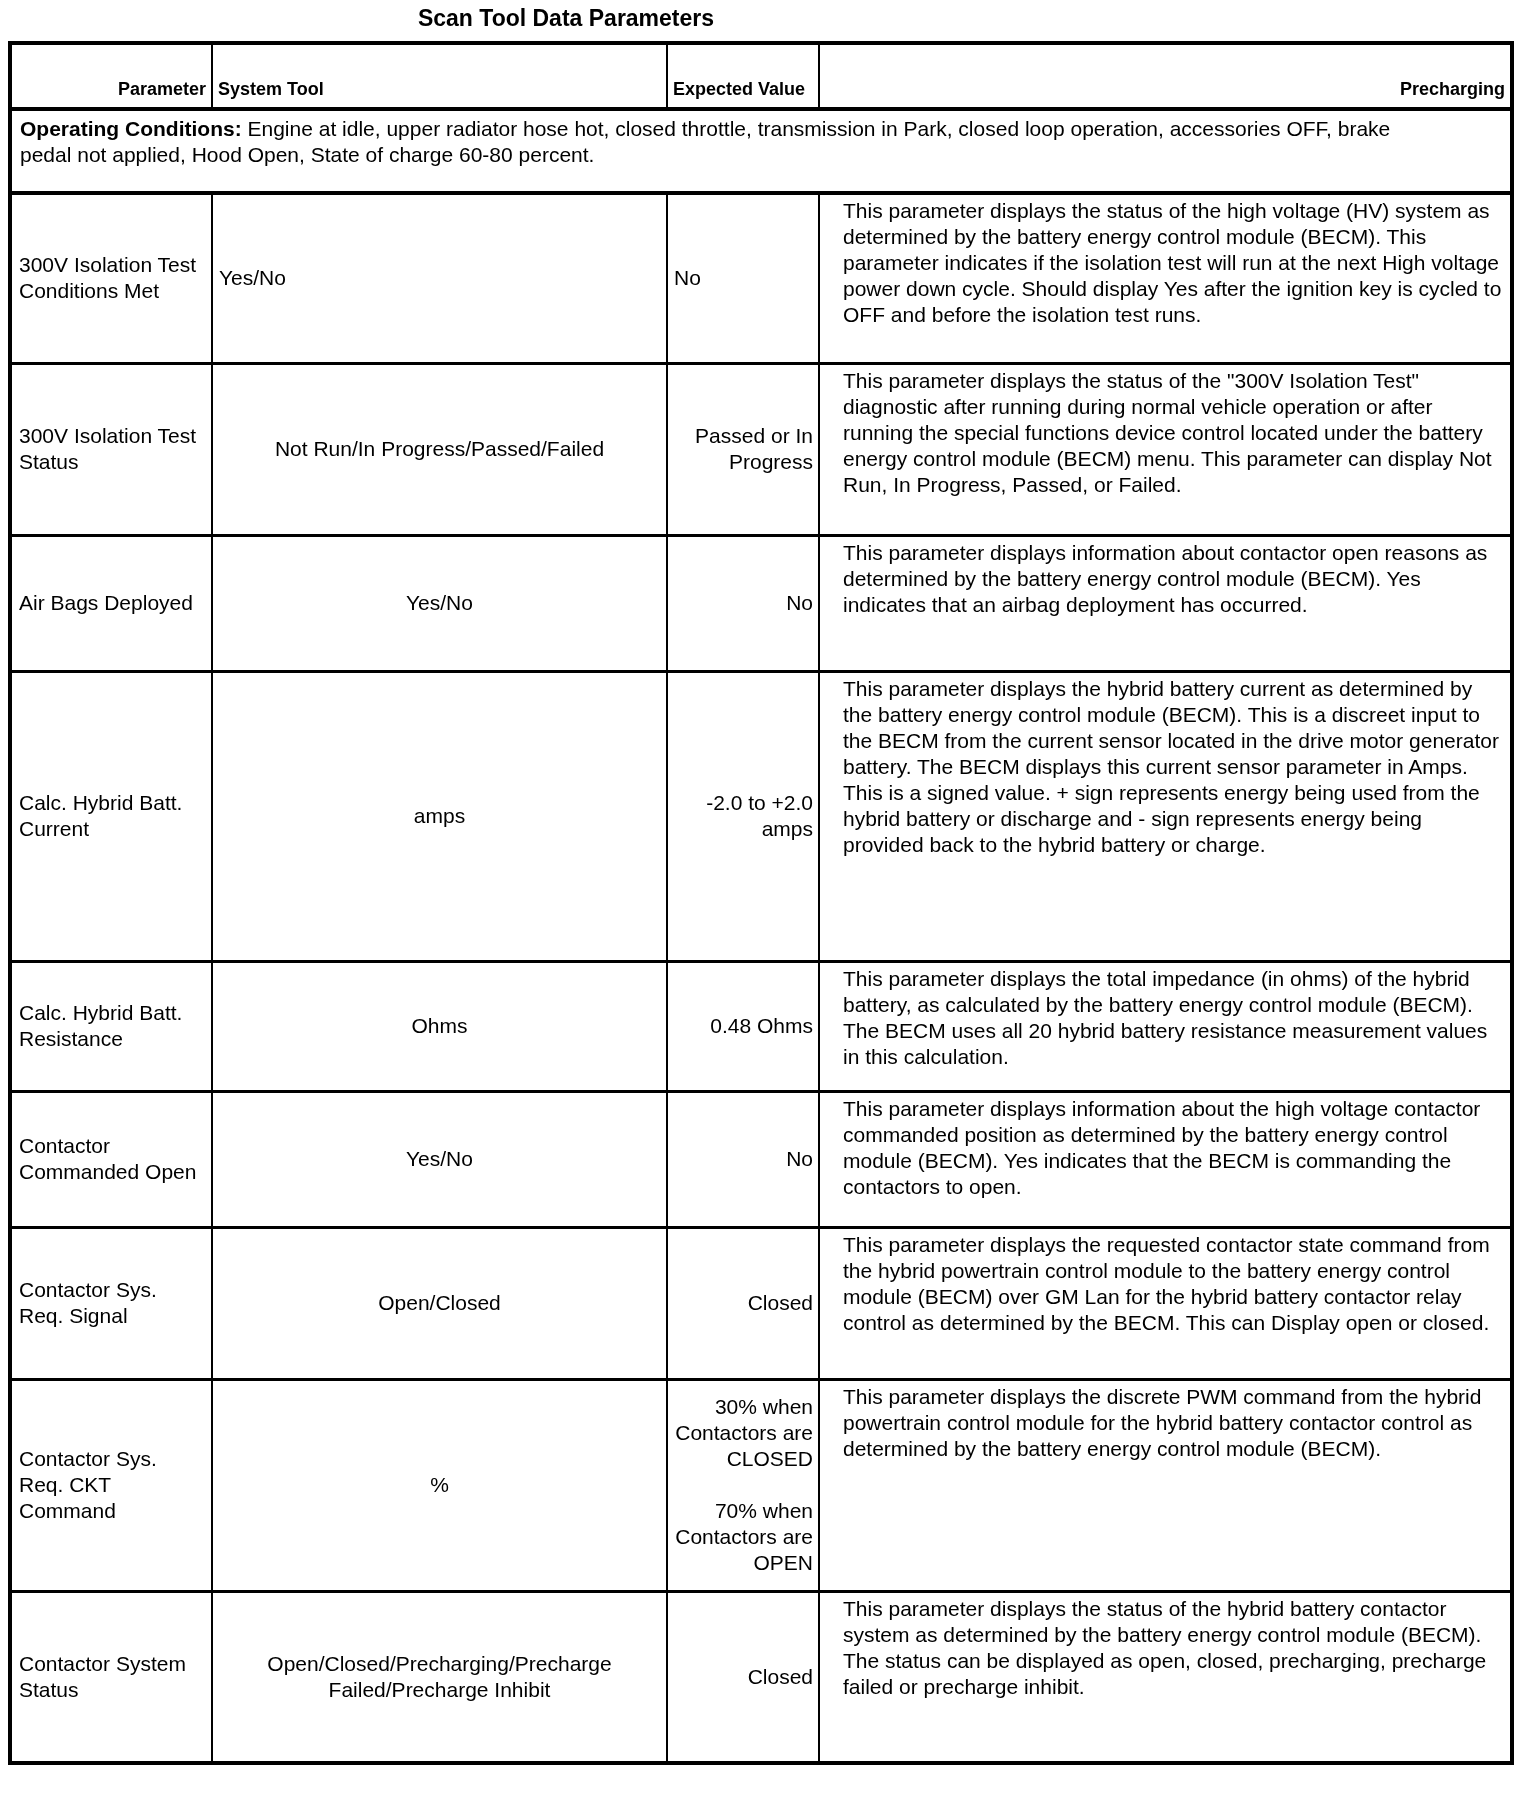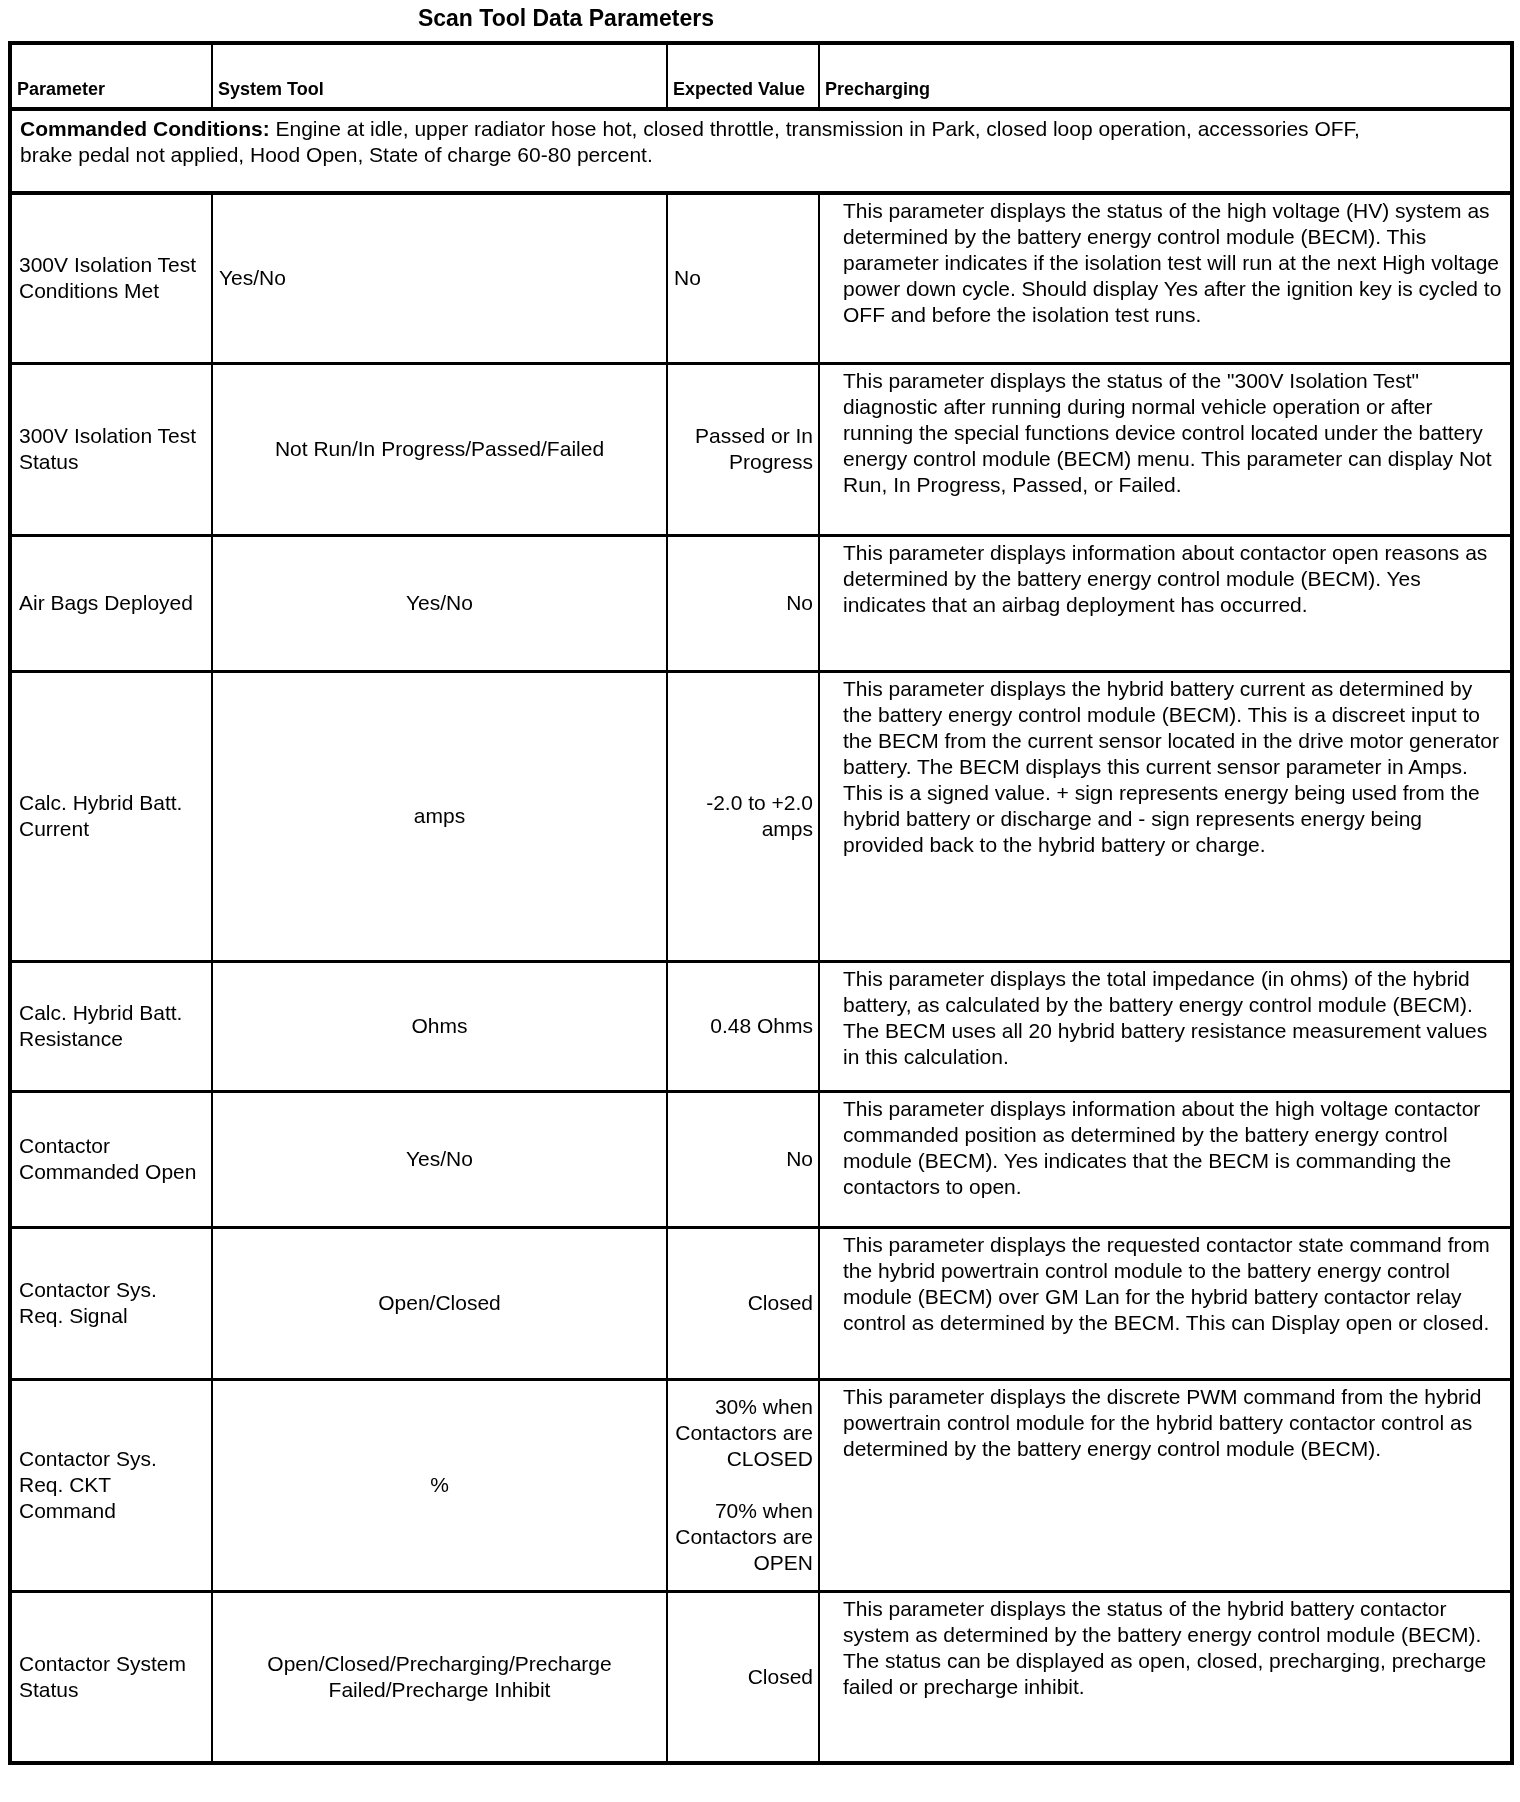--- a/index.html
+++ b/index.html
@@ -45,21 +45,21 @@
   }
   tr.header-row { height: 66px; }
   th {
     vertical-align: bottom;
     font-weight: bold;
     font-size: 18px;
     padding: 3px 5px 5px 5px;
     text-align: left;
     border-bottom-width: 4px;
   }
-  th.center { text-align: left; }
+  th.center { text-align: right; }
   
   td.opcond {
     vertical-align: top;
     text-align: left;
     padding: 5px 106px 20px 8px;
     border-bottom-width: 4px;
   }
   td.opcond .opcond-label { font-weight: bold; }
   
   td.param {
@@ -112,21 +112,21 @@
     <tbody>
       <tr class="header-row">
         <th class="center">Parameter</th>
         <th>System Tool</th>
         <th>Expected Value</th>
         <th class="center">Precharging</th>
       </tr>
 
       <tr class="opcond-row">
         <td class="opcond" colspan="4">
-          <span class="opcond-label">Commanded Conditions:</span><span> Engine at idle, upper radiator hose hot, closed throttle, transmission in Park, closed loop operation, accessories OFF, brake pedal not applied, Hood Open, State of charge 60-80 percent.</span>
+          <span class="opcond-label">Operating Conditions:</span><span> Engine at idle, upper radiator hose hot, closed throttle, transmission in Park, closed loop operation, accessories OFF, brake pedal not applied, Hood Open, State of charge 60-80 percent.</span>
         </td>
       </tr>
 
       <tr class="r1">
         <td class="param">300V Isolation Test Conditions Met</td>
         <td class="state align-left">Yes/No</td>
         <td class="expected align-left">No</td>
         <td class="desc">This parameter displays the status of the high voltage (HV) system as determined by the battery energy control module (BECM). This parameter indicates if the isolation test will run at the next High voltage power down cycle. Should display Yes after the ignition key is cycled to OFF and before the isolation test runs.</td>
       </tr>
 

